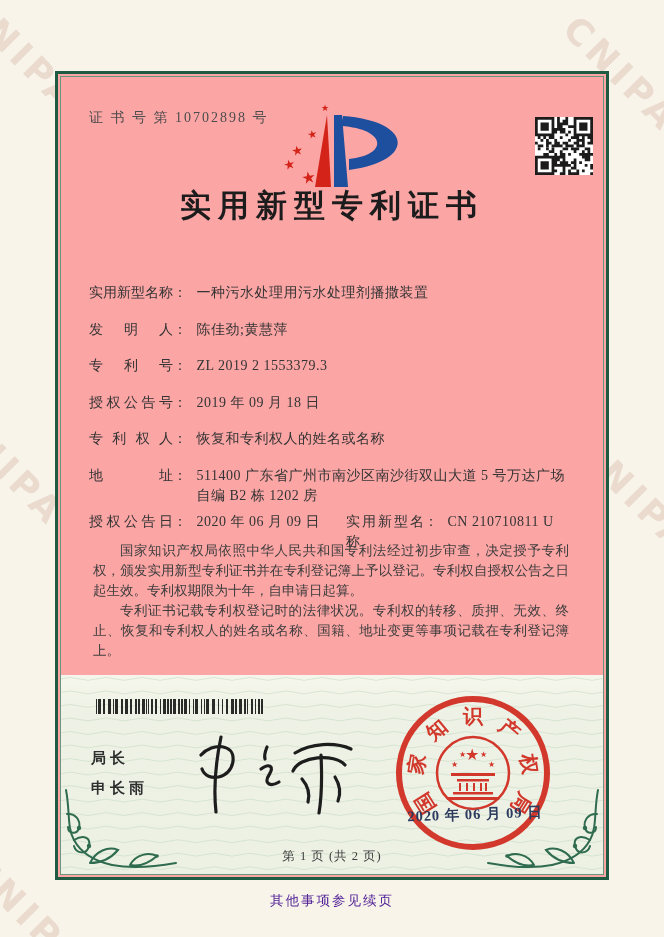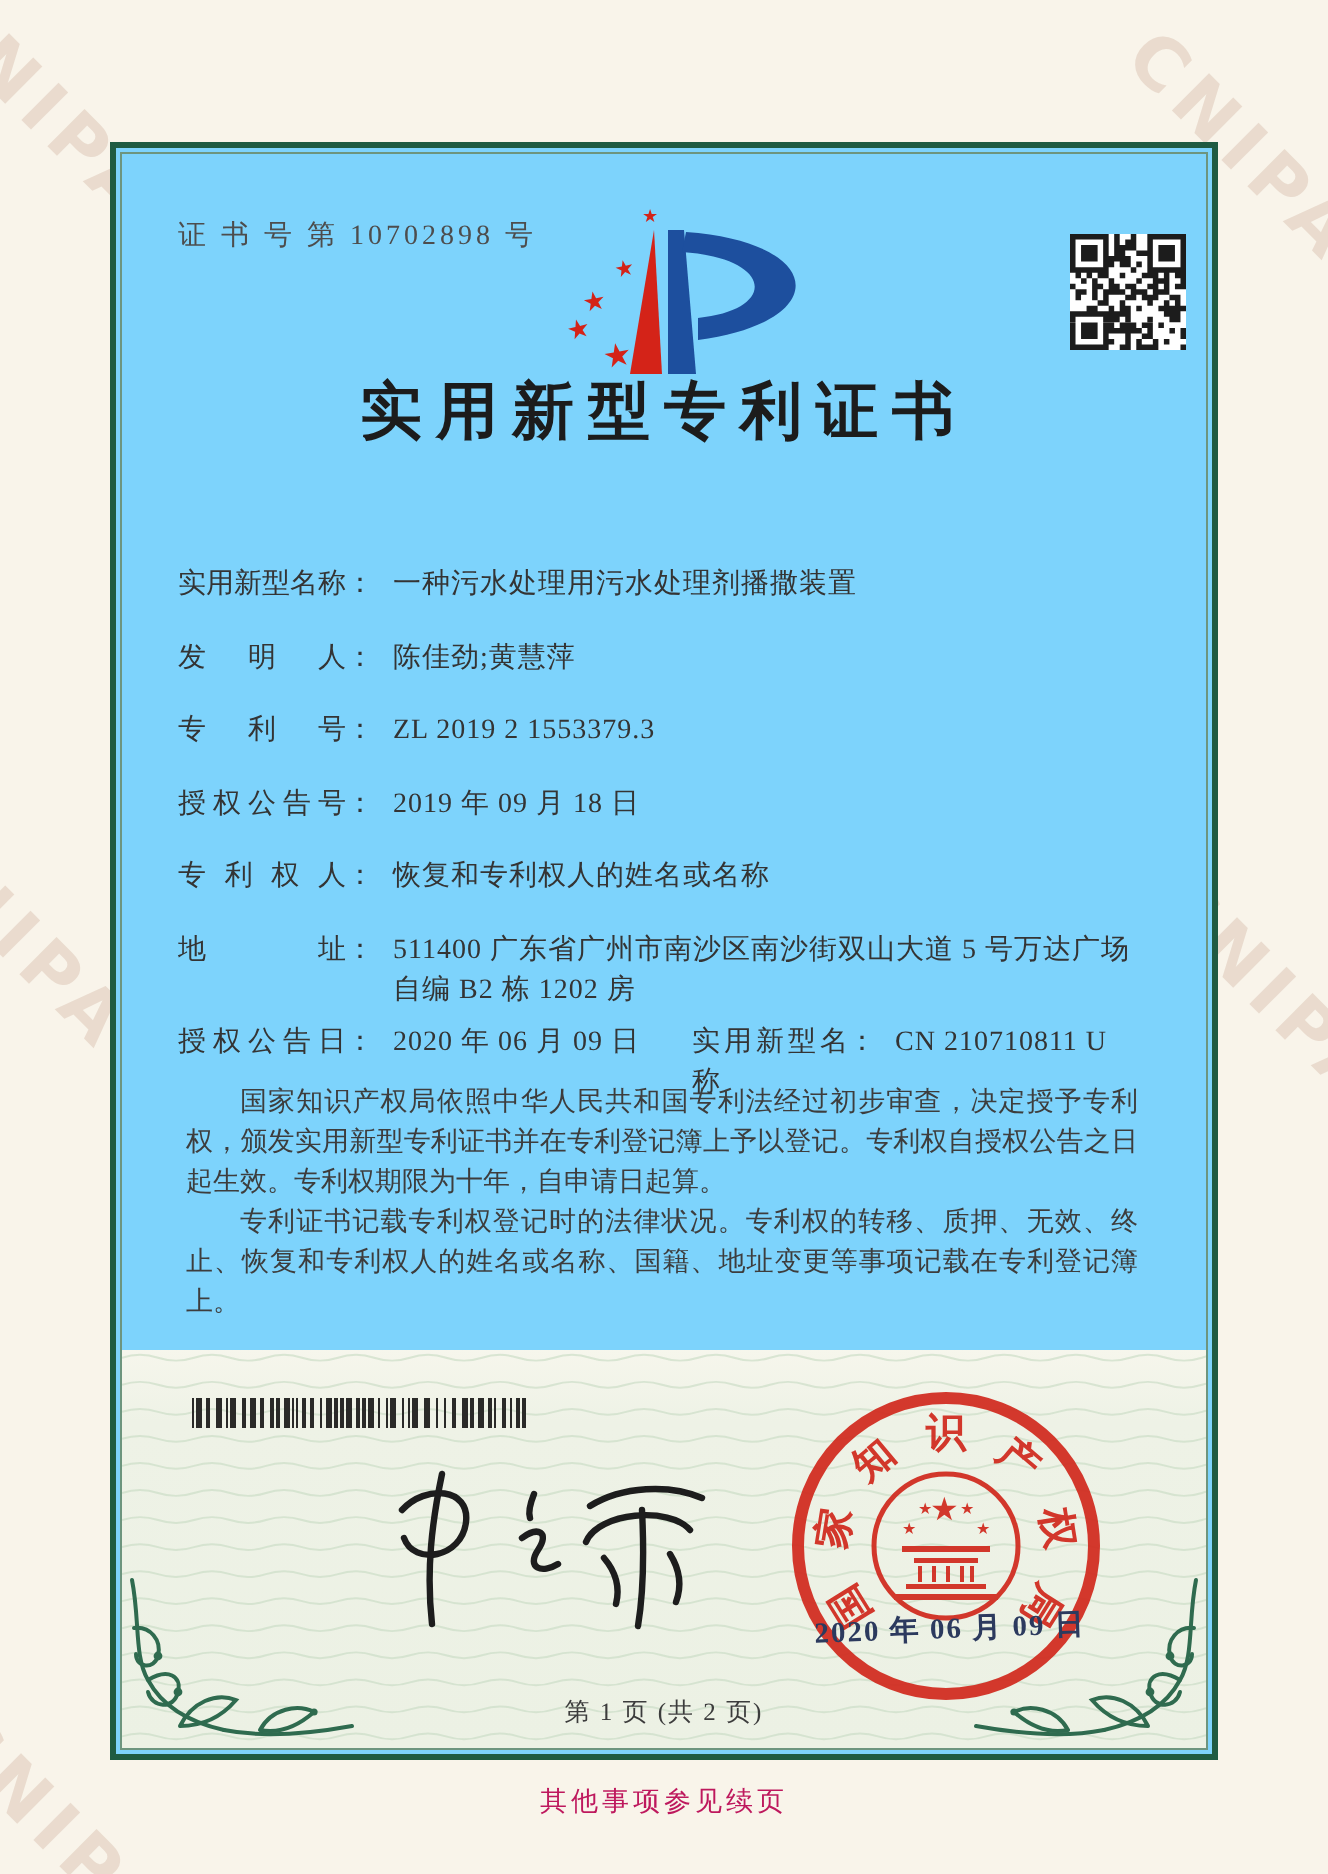--- a/index.html
+++ b/index.html
@@ -11,21 +11,21 @@
       transform-origin:left top;white-space:nowrap;pointer-events:none;}
   .wm1{left:-16px;top:-12px;}
   .wm2{left:584px;top:8px;}
   .wm3{left:414px;top:280px;transform:rotate(48deg);color:rgba(199,163,142,.22);}
   .wm4{left:-30px;top:402px;}
   .wm5{left:598px;top:430px;}
   .wm6{left:186px;top:598px;transform:rotate(48deg);color:rgba(199,163,142,.18);}
   .wm7{left:-10px;top:848px;}
   
   .cert-border{position:absolute;left:55px;top:71px;width:554px;height:809px;
-               border:3px solid #1f5b42;background:#7dd3fc;box-sizing:border-box;}
+               border:3px solid #1f5b42;background:#fca5a5;box-sizing:border-box;}
   .cert-inner{position:absolute;inset:2px;border:1px solid #6d957e;}
   
   .cert-number{position:absolute;left:28px;top:32px;font-size:14px;letter-spacing:2px;color:#4d4d4d;}
   .logo{position:absolute;left:204px;top:22px;width:166px;height:94px;}
   .qr{position:absolute;left:474px;top:40px;width:58px;height:58px;background:#fff;}
   .title{position:absolute;left:0;right:0;top:108px;text-align:center;font-size:31px;font-weight:700;
          letter-spacing:7px;color:#1c1c1c;margin:0;}
   
   .fields{position:absolute;left:28px;right:26px;top:206px;font-size:14px;color:#343434;}
   .frow{margin-bottom:16.5px;line-height:20px;position:relative;}
@@ -49,21 +49,21 @@
   
   .seal{position:absolute;left:330px;top:614px;width:164px;height:164px;}
   .seal-date{position:absolute;left:336px;top:728px;width:156px;text-align:center;font-size:14.5px;
              font-weight:700;letter-spacing:1px;color:#2c3a5e;transform:rotate(-2deg);z-index:5;}
   .flourish{position:absolute;width:118px;height:88px;bottom:2px;}
   .flourish-l{left:-1px;}
   .flourish-r{right:-1px;transform:scaleX(-1);}
   .pageinfo{position:absolute;left:0;right:0;top:771px;text-align:center;font-size:12.5px;
             letter-spacing:1px;color:#3c3c3c;}
   .continuation{position:absolute;left:0;right:0;top:892px;text-align:center;font-size:13.5px;
-                letter-spacing:2px;color:#be185d;}
+                letter-spacing:2px;color:#4c1d95;}
 </style>
 </head>
 <body>
 
 <div class="page">
 
   <span class="wm wm1">CNIPA</span>
   <span class="wm wm2">CNIPA</span>
   <span class="wm wm3">CNIPA</span>
   <span class="wm wm4">CNIPA</span>
@@ -199,20 +199,24 @@
           <rect x="139" y="0" width="2" height="15" fill="#2a2a28"></rect>
           <rect x="143" y="0" width="3" height="15" fill="#2a2a28"></rect>
           <rect x="148" y="0" width="2" height="15" fill="#2a2a28"></rect>
           <rect x="151" y="0" width="1" height="15" fill="#2a2a28"></rect>
           <rect x="155" y="0" width="2" height="15" fill="#2a2a28"></rect>
           <rect x="159" y="0" width="1" height="15" fill="#2a2a28"></rect>
           <rect x="162" y="0" width="2" height="15" fill="#2a2a28"></rect>
           <rect x="165" y="0" width="2" height="15" fill="#2a2a28"></rect>
         </svg>
 
+      <div class="director">
+        <div>局长</div>
+        <div>申长雨</div>
+      </div>
 
       <svg class="signature" viewBox="0 0 180 95" aria-hidden="true">
         <g stroke="#1d1d1d" stroke-width="3.2" fill="none" stroke-linecap="round" stroke-linejoin="round">
           <path d="M38,10 C33,34 30,58 33,85"></path>
           <path d="M18,28 C30,15 52,17 50,34 C48,52 24,56 19,42"></path>
           <path d="M84,20 C82,25 81,29 82,32"></path>
           <path d="M78,42 C86,36 92,39 86,48 C80,57 88,60 96,55"></path>
           <path d="M112,26 C128,16 152,15 168,22"></path>
           <path d="M110,44 C116,29 152,26 162,38"></path>
           <path d="M138,28 C139,48 139,68 136,86"></path>

